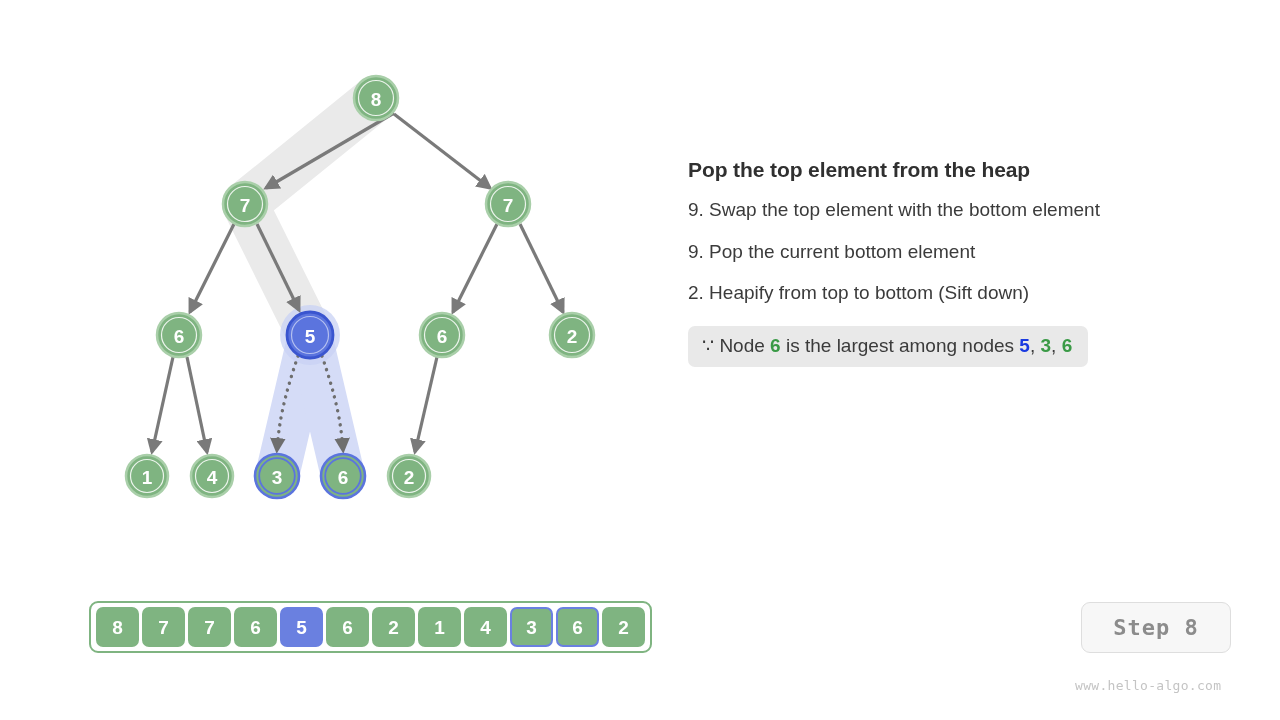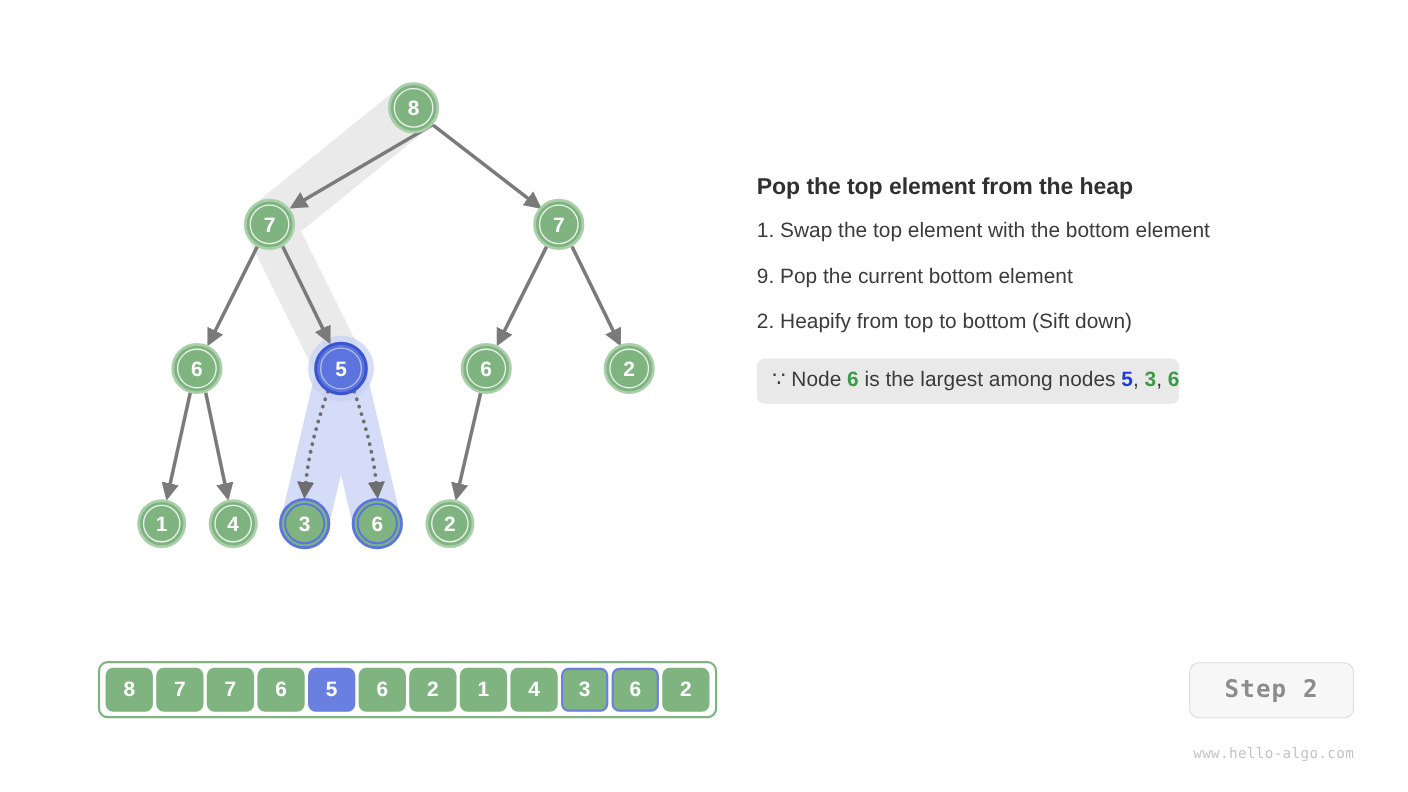--- a/index.html
+++ b/index.html
@@ -61,21 +61,21 @@
     color: #3b3b3b;
     margin: 0 0 12px 0;
     line-height: 1.55;
     white-space: nowrap;
   }
   #info-note {
     display: inline-block;
     margin-top: 6px;
     background: #e9e9e9;
     border-radius: 7px;
-    padding: 9px 0 10px 14px;
+    padding: 9px 16px 10px 14px;
     font-size: 19px;
     color: #3b3b3b;
     line-height: 1.2;
     white-space: nowrap;
   }
   .hl-green { color: #3a9a46; font-weight: 700; }
   .hl-blue  { color: #1a3ae0; font-weight: 700; }
 
   
   #array-strip {
@@ -133,21 +133,20 @@
     font-size: 22px;
     font-weight: 700;
     color: #8c8c8c;
     letter-spacing: 1px;
   }
   #watermark {
     position: absolute;
     left: 1075px;
     top: 678px;
     width: 156px;
-    text-align: right;
     font-family: "DejaVu Sans Mono", monospace;
     font-size: 13px;
     color: #c4c4c4;
     letter-spacing: 0.3px;
   }
 </style>
 </head>
 <body>
 
 <div id="tree-panel">
@@ -260,21 +259,21 @@
         <circle cx="409" cy="476" r="21" fill="#7fb481" stroke="#a9cfa9" stroke-width="2.5"></circle>
         <circle cx="409" cy="476" r="16.5" fill="none" stroke="#ffffff" stroke-width="1.2" opacity="0.85"></circle>
         <text class="node-label" x="409" y="477">2</text>
       </g>
     </g>
   </svg>
 </div>
 
 <div id="info-panel">
   <h1 id="info-title">Pop the top element from the heap</h1>
-  <p class="info-step">1. Swap the top element with the bottom element</p>
+  <p class="info-step">9. Swap the top element with the bottom element</p>
   <p class="info-step">9. Pop the current bottom element</p>
   <p class="info-step">2. Heapify from top to bottom (Sift down)</p>
   <div id="info-note">
     <span>∵</span>
     <span>Node</span>
     <span class="hl-green">6</span>
     <span>is the largest among nodes</span>
     <span class="hl-blue">5</span><span>,</span>
     <span class="hl-green">3</span><span>,</span>
     <span class="hl-green">6</span>
@@ -289,14 +288,14 @@
   <div class="array-cell sel">5</div>
   <div class="array-cell">6</div>
   <div class="array-cell">2</div>
   <div class="array-cell">1</div>
   <div class="array-cell">4</div>
   <div class="array-cell ring">3</div>
   <div class="array-cell ring">6</div>
   <div class="array-cell">2</div>
 </div>
 
-<div id="step-badge">Step 2</div>
+<div id="step-badge">Step 8</div>
 <div id="watermark">www.hello-algo.com</div>
 
 </body></html>

